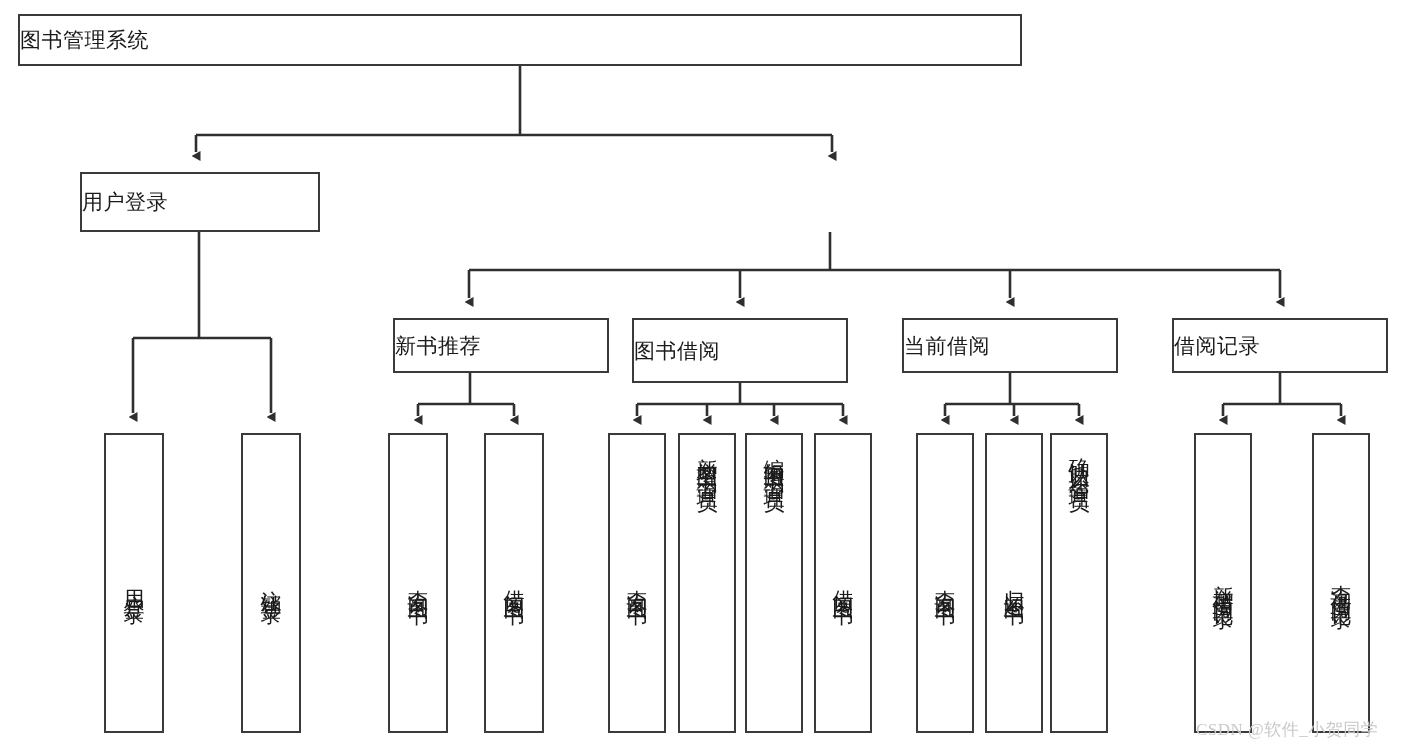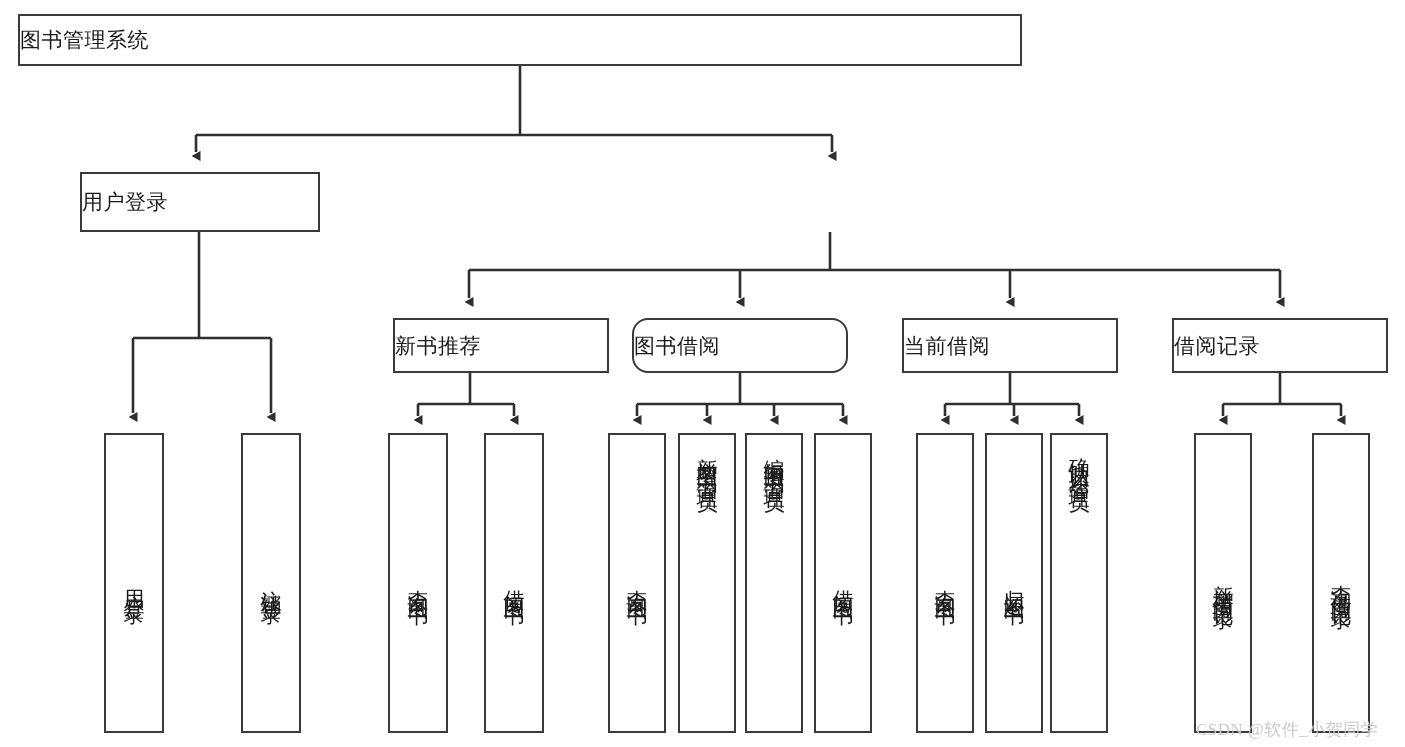--- a/index.html
+++ b/index.html
@@ -128,21 +128,21 @@
     <span class="node-label">图书管理系统</span>
   </div>
 
   <div class="node horizontal" style="left:80px; top:172px; width:240px; height:60px;">
     <span class="node-label">用户登录</span>
   </div>
 
   <div class="node horizontal" style="left:357px; top:318px; width:216px; height:55px;margin-left:36px;">
     <span class="node-label">新书推荐</span>
   </div>
-  <div class="node horizontal" style="left:632px; top:318px; width:216px; height:55px;border-radius:16px;">
+  <div class="node horizontal" style="left:632px; top:318px; width:216px; height:65px;">
     <span class="node-label">图书借阅</span>
   </div>
   <div class="node horizontal" style="left:902px; top:318px; width:216px; height:55px;">
     <span class="node-label">当前借阅</span>
   </div>
   <div class="node horizontal" style="left:1172px; top:318px; width:216px; height:55px;">
     <span class="node-label">借阅记录</span>
   </div>
 
   <div class="node vertical centered" style="left:104px; top:433px; width:60px; height:300px;">

